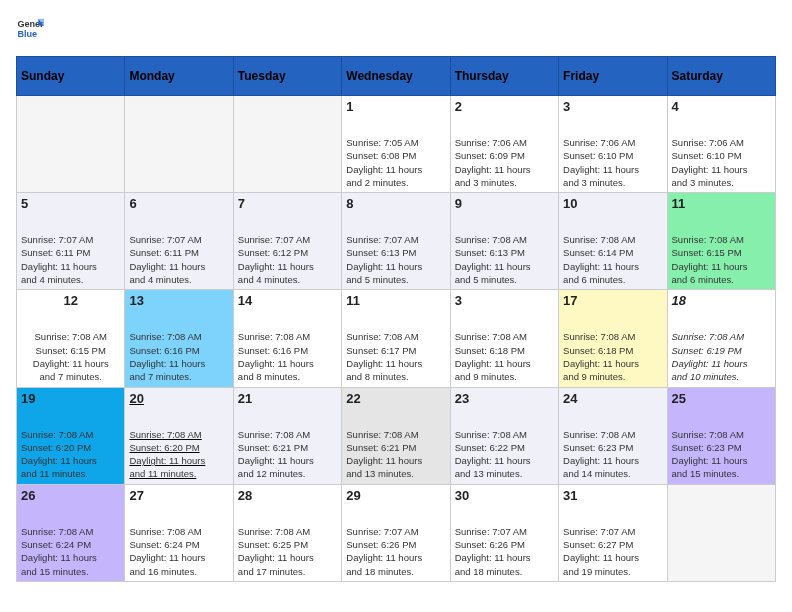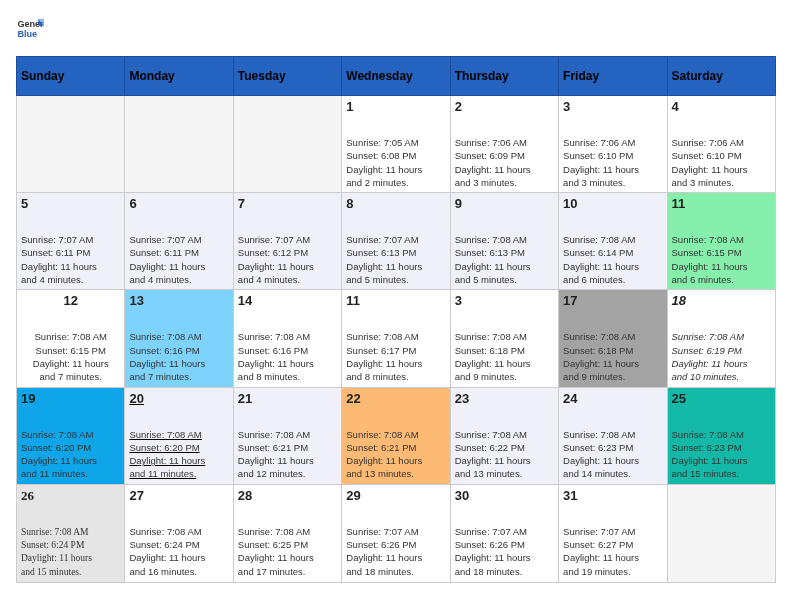--- a/index.html
+++ b/index.html
@@ -223,21 +223,21 @@
 Daylight: 11 hours
 and 8 minutes.</div>
         </td>
         <td style="background: rgb(255, 255, 255);">
           <span class="day-number">3</span>
           <div class="day-info" style="white-space: pre-line;">Sunrise: 7:08 AM
 Sunset: 6:18 PM
 Daylight: 11 hours
 and 9 minutes.</div>
         </td>
-        <td style="background: #a3a3a3;">
+        <td style="background: #fef9c3;">
           <span class="day-number">17</span>
           <div class="day-info" style="white-space: pre-line;">Sunrise: 7:08 AM
 Sunset: 6:18 PM
 Daylight: 11 hours
 and 9 minutes.</div>
         </td>
         <td style="background: rgb(255, 255, 255); font-style: italic;">
           <span class="day-number">18</span>
           <div class="day-info" style="white-space: pre-line;">Sunrise: 7:08 AM
 Sunset: 6:19 PM
@@ -260,51 +260,51 @@
 Daylight: 11 hours
 and 11 minutes.</div>
         </td>
         <td style="background: rgb(240, 240, 248);">
           <span class="day-number">21</span>
           <div class="day-info" style="white-space: pre-line;">Sunrise: 7:08 AM
 Sunset: 6:21 PM
 Daylight: 11 hours
 and 12 minutes.</div>
         </td>
-        <td style="background: #fdba74;">
+        <td style="background: #e5e5e5;">
           <span class="day-number">22</span>
           <div class="day-info" style="white-space: pre-line;">Sunrise: 7:08 AM
 Sunset: 6:21 PM
 Daylight: 11 hours
 and 13 minutes.</div>
         </td>
         <td style="background: rgb(240, 240, 248);">
           <span class="day-number">23</span>
           <div class="day-info" style="white-space: pre-line;">Sunrise: 7:08 AM
 Sunset: 6:22 PM
 Daylight: 11 hours
 and 13 minutes.</div>
         </td>
         <td style="background: rgb(240, 240, 248);">
           <span class="day-number">24</span>
           <div class="day-info" style="white-space: pre-line;">Sunrise: 7:08 AM
 Sunset: 6:23 PM
 Daylight: 11 hours
 and 14 minutes.</div>
         </td>
-        <td style="background: #14b8a6;">
+        <td style="background: #c4b5fd;">
           <span class="day-number">25</span>
           <div class="day-info" style="white-space: pre-line;">Sunrise: 7:08 AM
 Sunset: 6:23 PM
 Daylight: 11 hours
 and 15 minutes.</div>
         </td>
       </tr>
       <tr>
-        <td style="background: #e5e5e5; font-family: Liberation Serif, serif;">
+        <td style="background: #c4b5fd;">
           <span class="day-number">26</span>
           <div class="day-info" style="white-space: pre-line;">Sunrise: 7:08 AM
 Sunset: 6:24 PM
 Daylight: 11 hours
 and 15 minutes.</div>
         </td>
         <td style="background: rgb(255, 255, 255);">
           <span class="day-number">27</span>
           <div class="day-info" style="white-space: pre-line;">Sunrise: 7:08 AM
 Sunset: 6:24 PM

